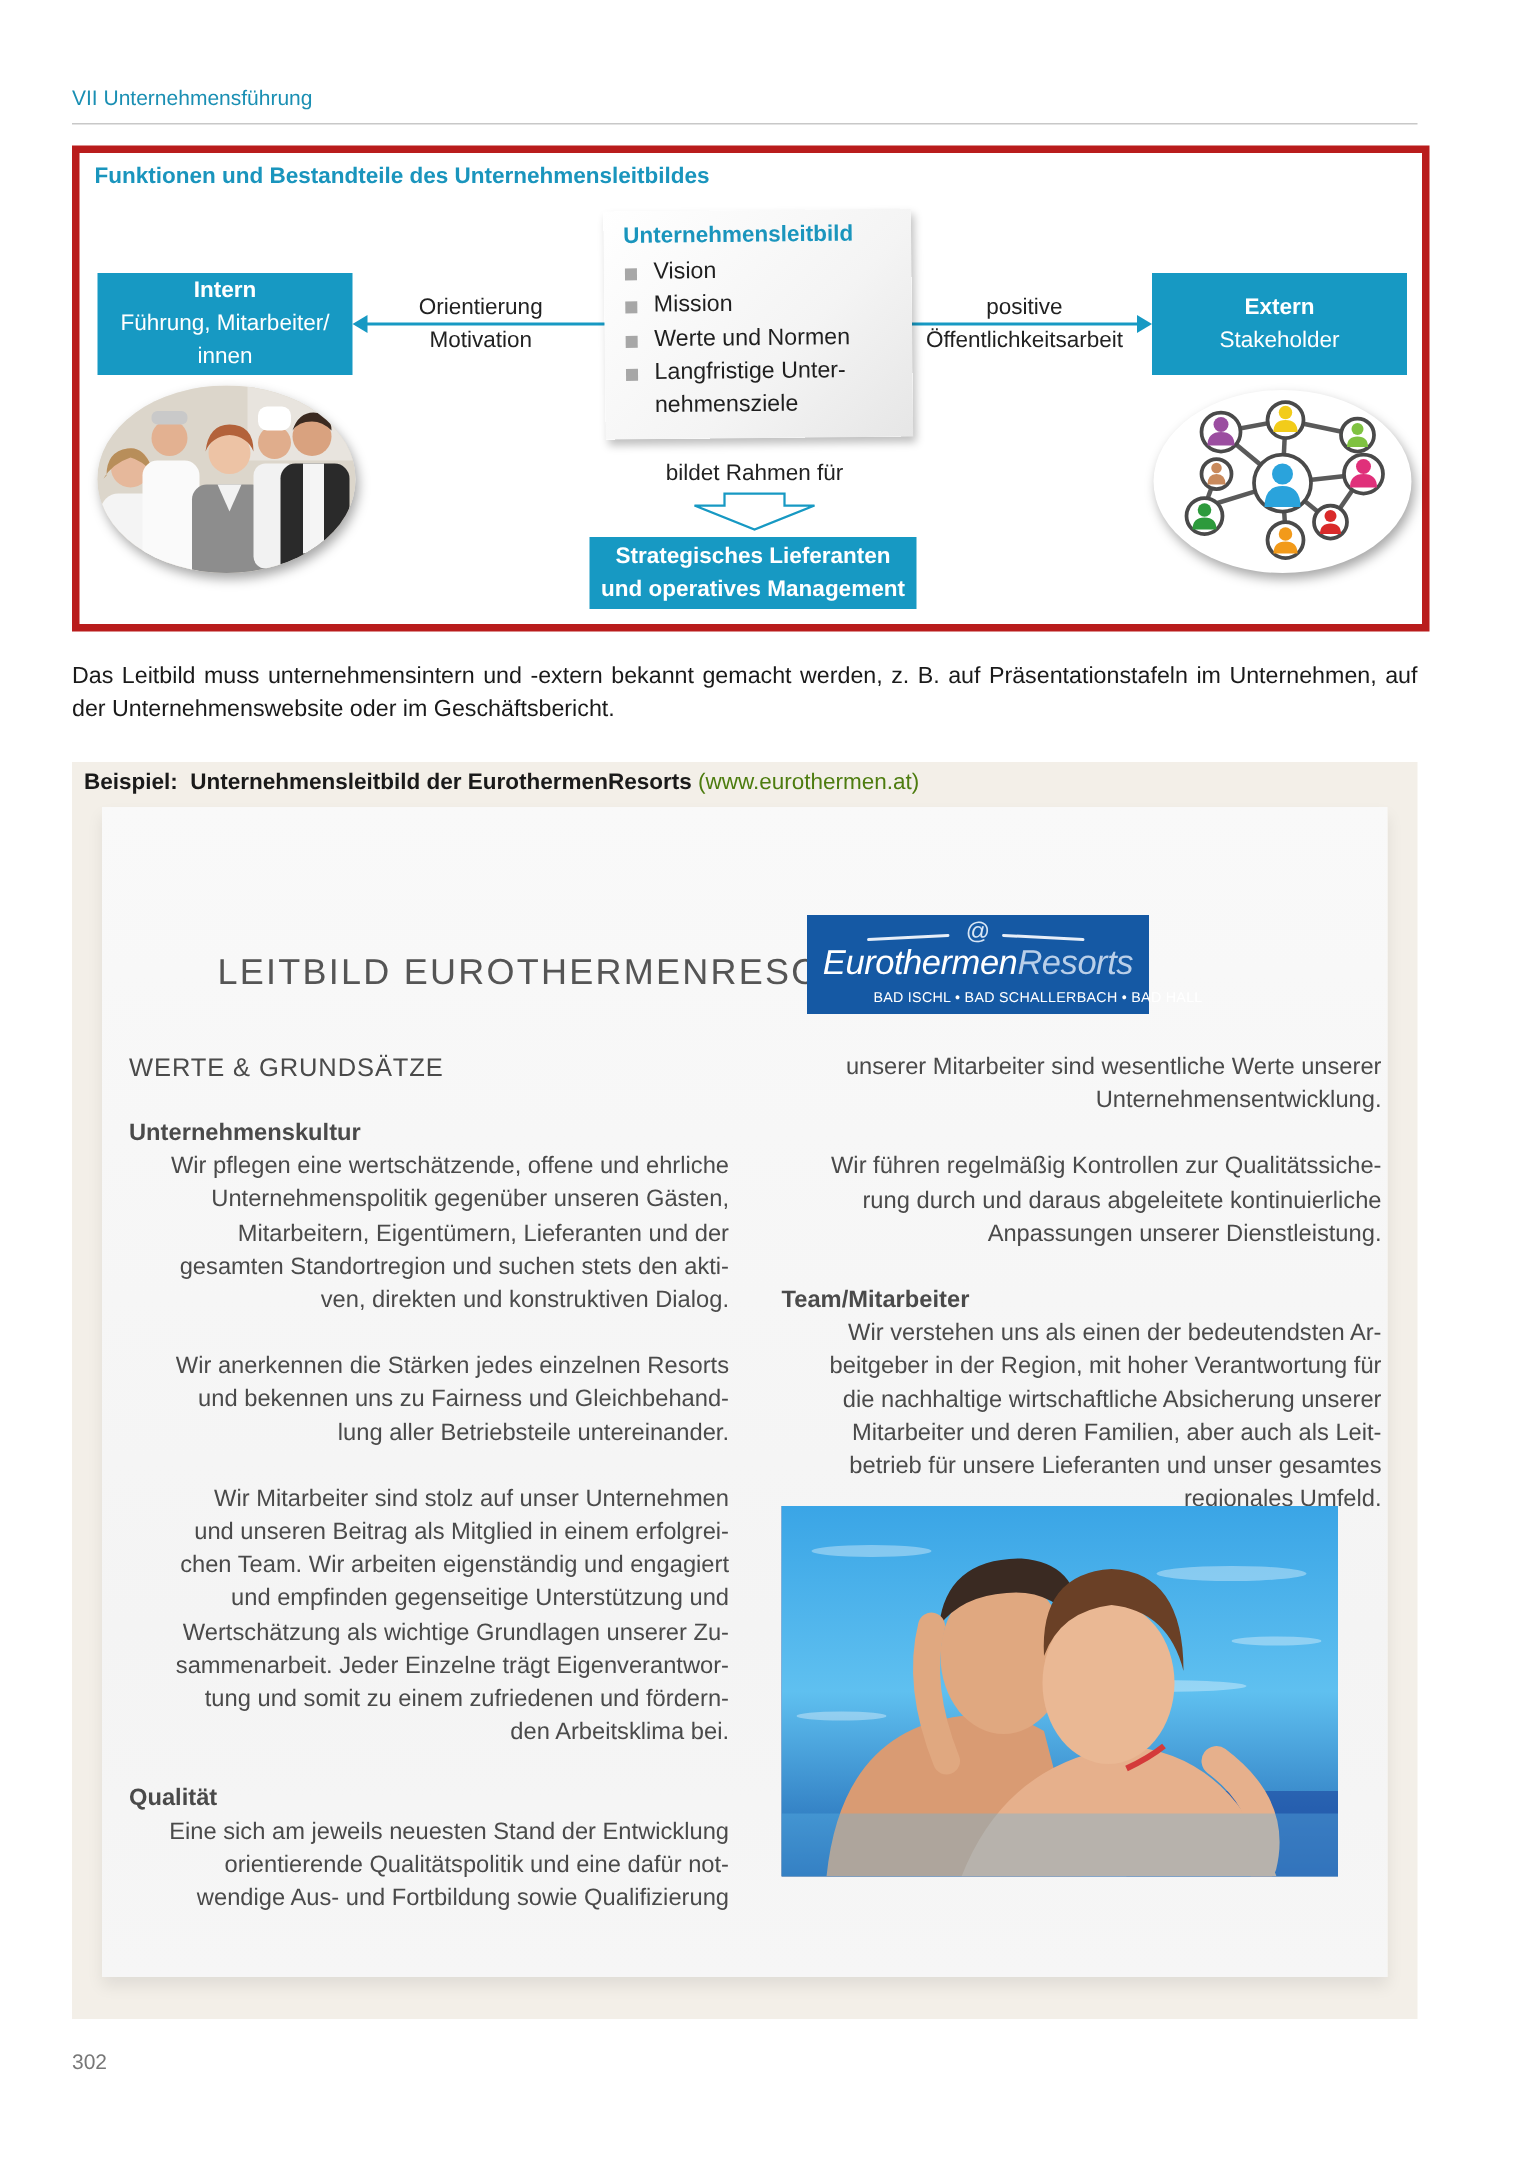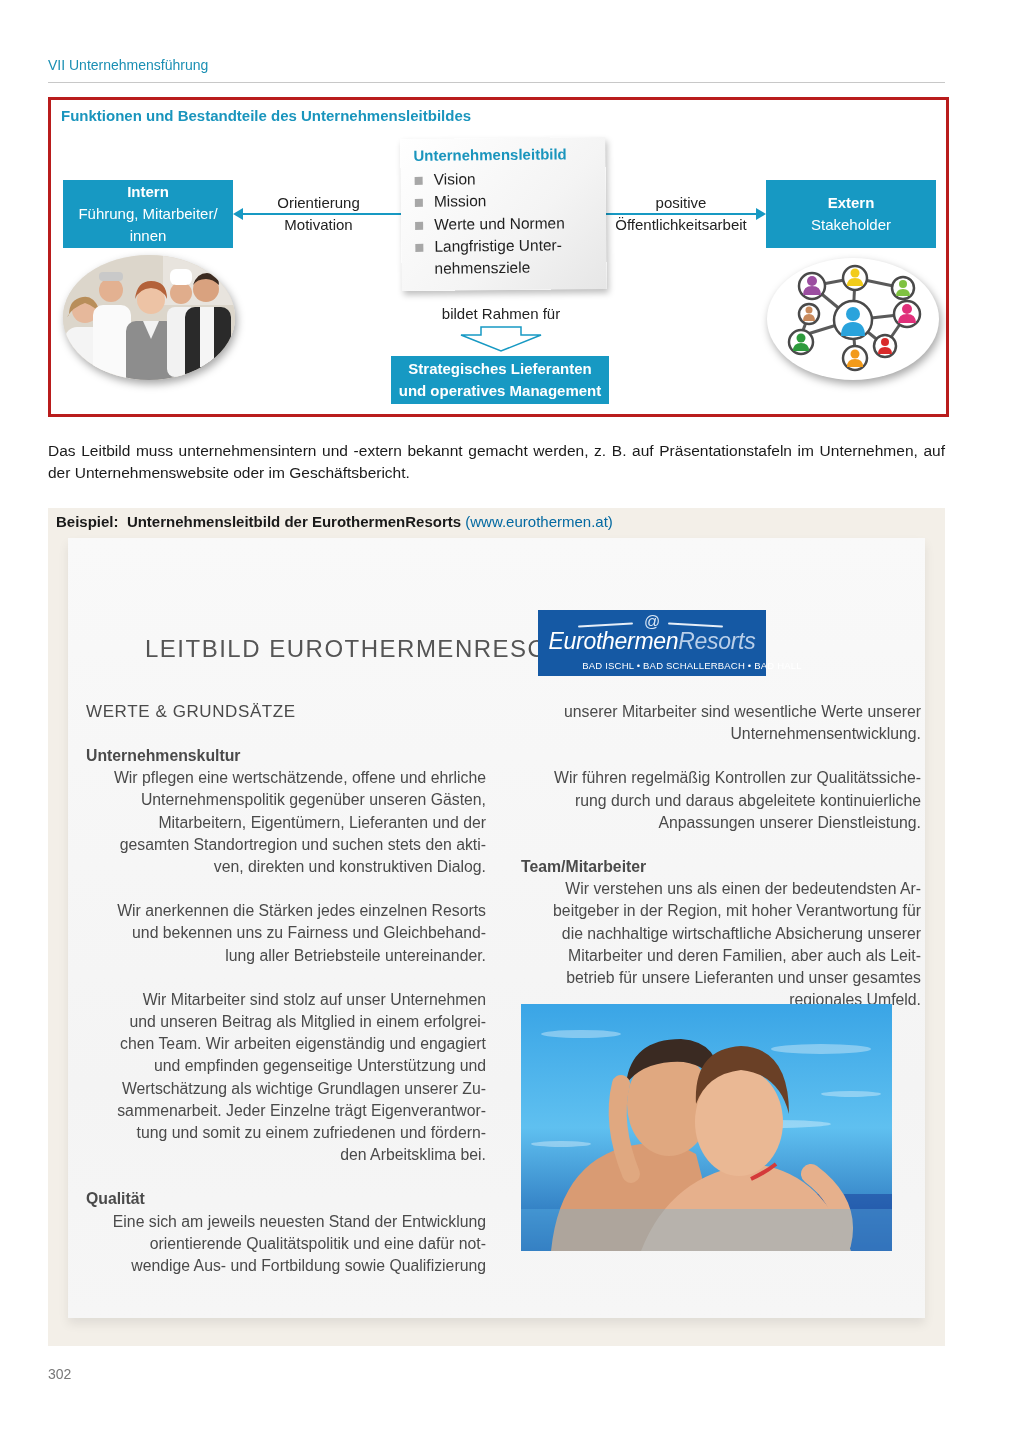--- a/index.html
+++ b/index.html
@@ -3,21 +3,21 @@
 <meta charset="utf-8">
 <style>
   html, body { margin:0; padding:0; background:#ffffff; }
   body { width:1018px; height:1440px; position:relative; overflow:hidden;
          font-family:"Liberation Sans", sans-serif; color:#1a1a1a; }
 
   .header { position:absolute; left:48px; top:57px; font-size:14px; color:#1a8fb3; }
   .header-rule { position:absolute; left:48px; top:82px; width:897px; height:1px; background:#c8c8c8; }
 
   .figure { position:absolute; left:48px; top:97px; width:895px; height:314px;
-            border:3px solid #b91c1c; background:#fff; }
+            border:5px solid #b91c1c; background:#fff; }
   .fig-title { position:absolute; left:10px; top:7px; font-size:15px; font-weight:bold; color:#1a95bd; }
 
   .box { position:absolute; background:#1799c3; color:#fff; text-align:center;
          font-size:15px; line-height:22px; display:flex; flex-direction:column; justify-content:center; }
   .box b { font-weight:bold; }
   .box-intern { left:12px; top:80px; width:170px; height:68px;justify-content:center; }
   .box-extern { left:715px; top:80px; width:170px; height:68px; }
   .box-mgmt { left:340px; top:256px; width:218px; height:48px; font-weight:bold; font-size:15px; line-height:22px; }
 
   .arrow-line { position:absolute; height:2px; background:#1799c3; }
@@ -47,21 +47,21 @@
                 overflow:hidden; box-shadow:2px 4px 8px rgba(0,0,0,0.35);
                 background:linear-gradient(180deg,#e9e4dc 0%,#d8d2c6 40%,#cfcac2 100%); }
   .photo-network { position:absolute; left:716px; top:158px; width:172px; height:122px; border-radius:50%;
                    background:#fff; box-shadow:2px 4px 8px rgba(0,0,0,0.35); overflow:hidden; }
 
   .body-text { position:absolute; left:48px; top:440px; width:897px; font-size:15.5px; line-height:22px; color:#1a1a1a; text-align:justify; }
 
   .example { position:absolute; left:48px; top:508px; width:897px; height:838px; background:#f3efe8; }
   .example-heading { position:absolute; left:8px; top:5px; font-size:15px; color:#1a1a1a; }
   .example-heading b { font-weight:bold; }
-  .example-link { color:#0369a1; }
+  .example-link { color:#4d7c0f; }
   .sheet { position:absolute; left:20px; top:30px; width:857px; height:780px;
            background:linear-gradient(180deg,#f9f9f9 0%,#f4f4f4 70%,#f6f6f6 100%);
            box-shadow:0 6px 10px rgba(0,0,0,0.08); }
 
   .leitbild-title { position:absolute; left:77px; top:97px; font-size:24px; letter-spacing:1.5px; color:#555; }
   .logo { position:absolute; left:470px; top:72px; width:228px; height:66px; background:#1559a4; color:#fff; }
   .logo-swirl { position:absolute; left:0; top:3px; width:228px; text-align:center; font-size:16px; color:#d8e6f5; }
   .logo-arc-l { position:absolute; left:40px; top:14px; width:55px; height:2px; background:#e6eef8; border-radius:2px; transform:rotate(-3deg); }
   .logo-arc-r { position:absolute; left:130px; top:14px; width:55px; height:2px; background:#e6eef8; border-radius:2px; transform:rotate(3deg); }
   .logo-name { position:absolute; left:0; top:18px; width:228px; text-align:center; font-size:23px; font-style:italic; color:#fff; letter-spacing:-0.3px; }

